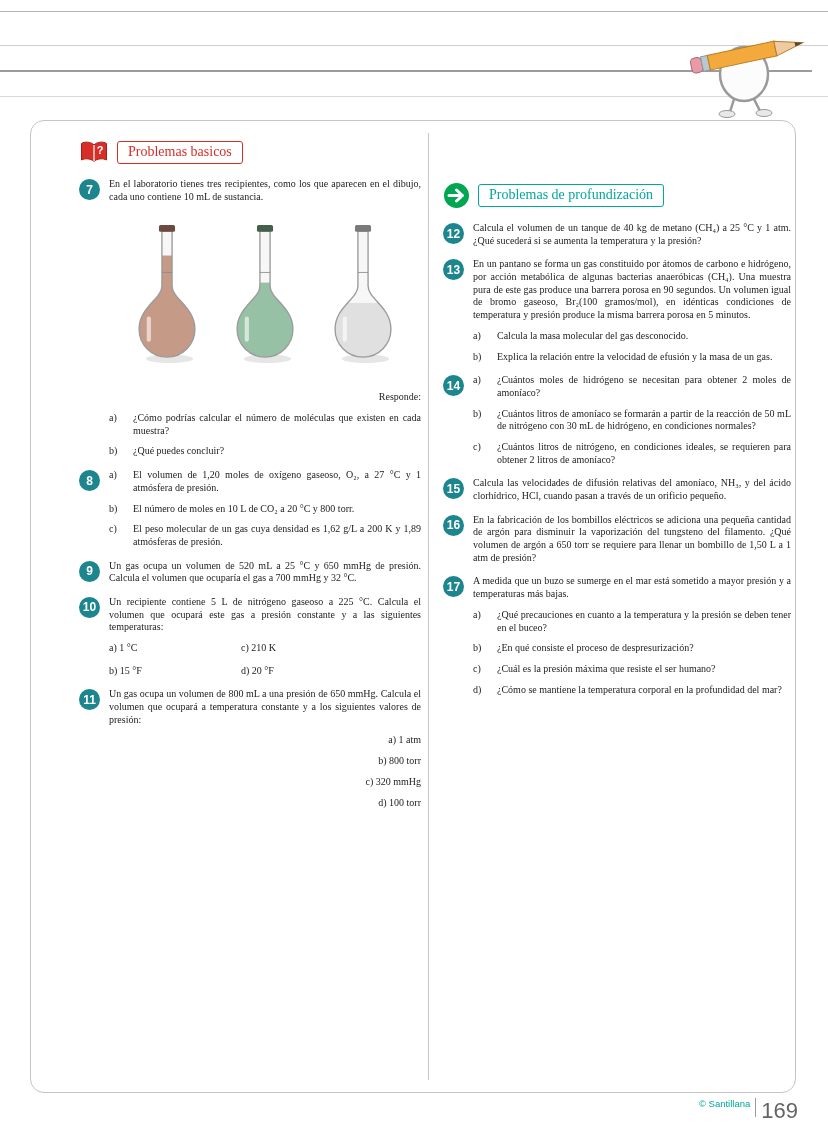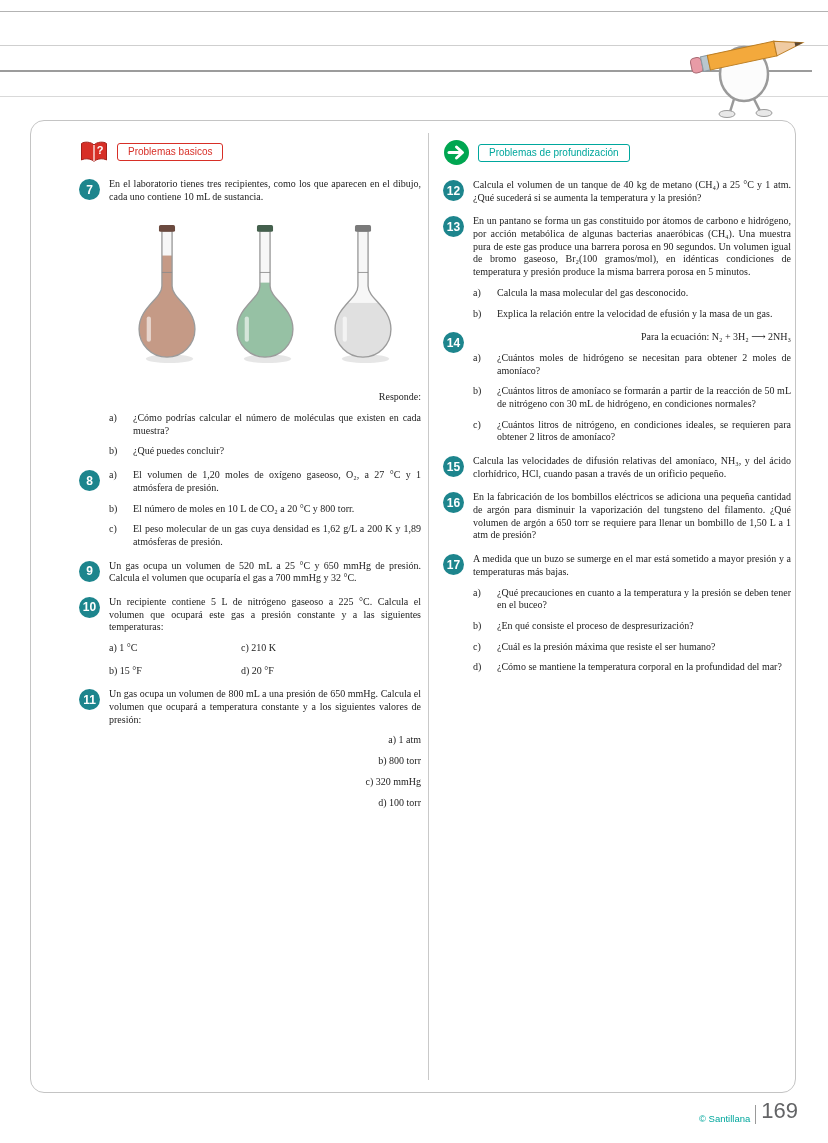--- a/index.html
+++ b/index.html
@@ -17,26 +17,26 @@
   .pencil{position:absolute;left:682px;top:16px;}
   
   .page-box{
     position:absolute;left:30px;top:120px;width:766px;height:973px;
     border:1.5px solid #c4c4c4;border-radius:14px;box-sizing:border-box;
     background:#fff;
   }
   .divider{position:absolute;left:397px;top:12px;bottom:12px;width:1px;background:#c9c9c9;}
   .col{position:absolute;top:18px;}
   .col-left{left:48px;width:342px;}
-  .col-right{left:412px;width:348px;}
+  .col-right{left:412px;width:348px;margin-top:43px;}
   
   .section-head{display:flex;align-items:center;gap:8px;margin-bottom:13px;}
   .section-box{
     border:1.4px solid;border-radius:3px;padding:2px 10px 3px;
-    font-family:Liberation Sans, sans-serif;font-size:10px;
+    font-family:Liberation Serif, serif;font-size:14px;
     white-space:nowrap;
   }
   .red-box{color:#d72f27;border-color:#d72f27;}
   .teal-box{color:#00a79d;border-color:#00a79d;}
   
   .problem{display:flex;gap:9px;margin-bottom:11px;}
   .pnum{
     flex:none;width:21px;height:21px;border-radius:50%;background:#1d858d;
     color:#fff;font-family:"Liberation Sans","DejaVu Sans",sans-serif;
     font-size:12px;font-weight:bold;display:flex;align-items:center;justify-content:center;
@@ -45,21 +45,21 @@
   .pbody{flex:1;font-size:10px;line-height:1.27;text-align:justify;}
   .pbody > * + *{margin-top:8px;}
   .subitem{display:flex;gap:7px;}
   .slabel{flex:none;width:17px;}
   .stext{flex:1;text-align:justify;}
   .plainline{text-align:right;}
   .tempgrid{display:grid;grid-template-columns:132px auto;row-gap:10px;text-align:left;}
   
   .flasks{display:flex;justify-content:center;gap:10px;margin-top:10px;margin-bottom:10px;}
   
-  .footer{position:absolute;right:30px;top:1098px;display:flex;align-items:flex-end;gap:5px;}
+  .footer{position:absolute;right:30px;top:1098px;display:flex;align-items:flex-start;gap:5px;}
   .brand{font-family:"Liberation Sans","DejaVu Sans",sans-serif;font-size:9.5px;color:#00a79d;}
   .pagebar{width:1px;height:19px;background:#9a9a9a;}
   .pageno{font-family:"Liberation Sans","DejaVu Sans",sans-serif;font-size:22px;color:#636466;}
 </style>
 </head>
 <body>
 
 <div class="topline l1"></div>
 <div class="topline l2"></div>
 <div class="topline l3"></div>
@@ -230,21 +230,20 @@
         <div class="subitem">
           <span class="slabel">b)</span>
           <span class="stext">Explica la relación entre la velocidad de efusión y la masa de un gas.</span>
         </div>
       </div>
     </div>
 
     <div class="problem">
       <div class="pnum">14</div>
       <div class="pbody">
-        <div class="plainline">Para la ecuación: N₂ + 3H₂ ⟶ 2NH₃</div>
         <div class="subitem">
           <span class="slabel">a)</span>
           <span class="stext">¿Cuántos moles de hidrógeno se necesitan para obtener 2 moles de amoníaco?</span>
         </div>
         <div class="subitem">
           <span class="slabel">b)</span>
           <span class="stext">¿Cuántos litros de amoníaco se formarán a partir de la reacción de 50 mL de nitrógeno con 30 mL de hidrógeno, en condiciones normales?</span>
         </div>
         <div class="subitem">
           <span class="slabel">c)</span>

